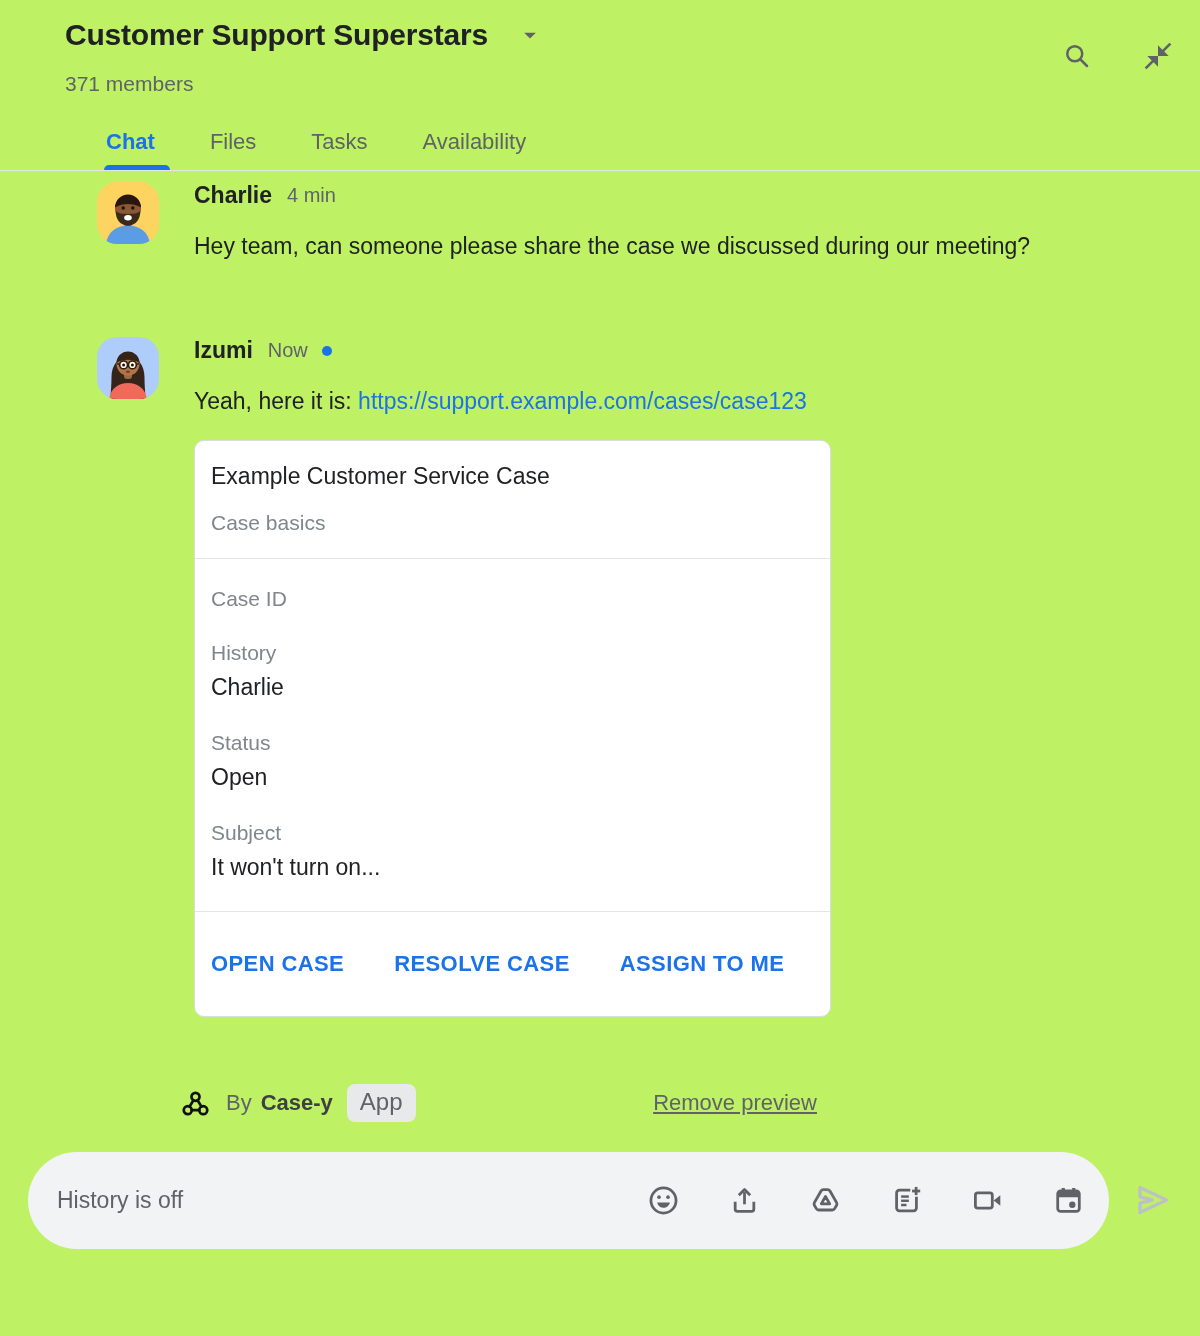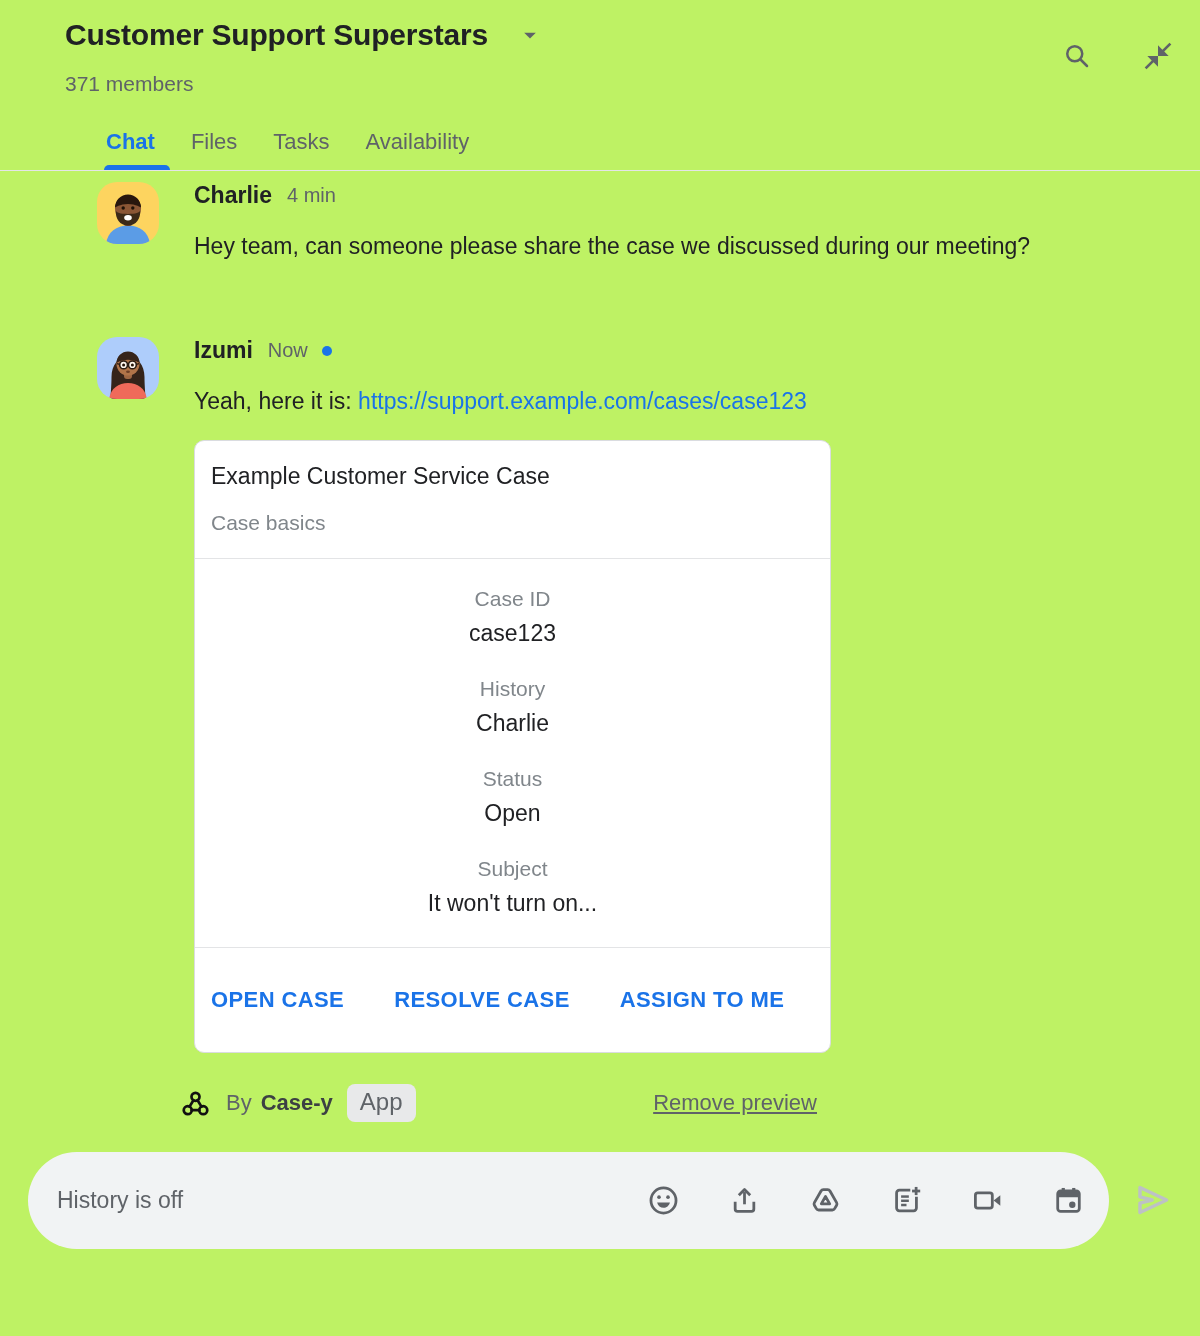--- a/index.html
+++ b/index.html
@@ -14,21 +14,21 @@
   .header { position:absolute; top:0; left:0; width:1200px; height:118px; }
   .title-row { position:absolute; top:18px; left:65px; display:flex; align-items:center; }
   .room-title { font-size:30px; font-weight:700; color:#202124; letter-spacing:-0.2px; }
   .caret-btn { margin-left:28px; display:flex; align-items:center; cursor:pointer; }
   .members { position:absolute; top:72px; left:65px; font-size:21px; color:#5f6368; }
   .header-actions { position:absolute; top:40px; right:26px; display:flex; gap:50px; align-items:center; }
   .icon-btn { background:none; border:none; cursor:pointer; display:flex; align-items:center; justify-content:center; padding:0; }
 
   
   .tabbar { position:absolute; top:118px; left:0; width:1200px; height:53px; border-bottom:1px solid #e4e5e7; }
-  .tabbar-inner { display:flex; gap:36px; padding-left:106px; height:100%; align-items:flex-end; }
+  .tabbar-inner { display:flex; gap:55px; padding-left:106px; height:100%; align-items:flex-end; }
   .tab { position:relative; font-size:22px; color:#5f6368; padding-bottom:15px; cursor:pointer; background:none; border:none; font-family:inherit; }
   .tab.active { color:#1a73e8; font-weight:700; }
   .tab-underline { position:absolute; left:-2px; bottom:0; width:66px; height:5px; background:#1a73e8; border-radius:5px 5px 0 0; }
 
   
   .message { position:absolute; left:97px; }
   .avatar { position:absolute; left:0; top:0; width:62px; height:62px; border-radius:20px; overflow:hidden; cursor:pointer; }
   .msg-content { margin-left:97px; }
   .name-row { display:flex; align-items:center; }
   .sender { font-size:23px; font-weight:700; color:#202124; }
@@ -39,21 +39,21 @@
 
   
   .case-card {
     position:absolute; left:194px; top:440px; width:637px;
     background:#fff; border:1px solid #dadce0; border-radius:10px;
   }
   .card-head { padding:22px 16px 23px; }
   .card-title { font-size:23px; color:#202124; }
   .card-subtitle { font-size:21px; color:#80868b; margin-top:21px; }
   .card-divider { height:1px; background:#e3e4e6; }
-  .card-body { padding:28px 16px 30px;text-align:center; }
+  .card-body { padding:28px 16px 30px; }
   .field + .field { margin-top:30px; }
   .field-label { font-size:21px; color:#80868b; }
   .field-value { font-size:23px; color:#202124; margin-top:9px; }
   .card-actions { padding:39px 16px; display:flex; gap:50px; }
   .action-btn { background:none; border:none; cursor:pointer; font-family:inherit;
     color:#1a73e8; font-size:22px; font-weight:700; letter-spacing:0.4px; padding:0; }
 
   
   .attribution { position:absolute; left:180px; top:1084px; width:637px; display:flex; align-items:center; }
   .by-label { font-size:22px; color:#5f6368; margin-left:15px; }
@@ -175,21 +175,20 @@
 
   <div class="case-card">
     <div class="card-head">
       <div class="card-title">Example Customer Service Case</div>
       <div class="card-subtitle">Case basics</div>
     </div>
     <div class="card-divider"></div>
     <div class="card-body">
       <div class="field">
         <div class="field-label">Case ID</div>
-        <div class="field-value">case123</div>
       </div>
       <div class="field">
         <div class="field-label">History</div>
         <div class="field-value">Charlie</div>
       </div>
       <div class="field">
         <div class="field-label">Status</div>
         <div class="field-value">Open</div>
       </div>
       <div class="field">

